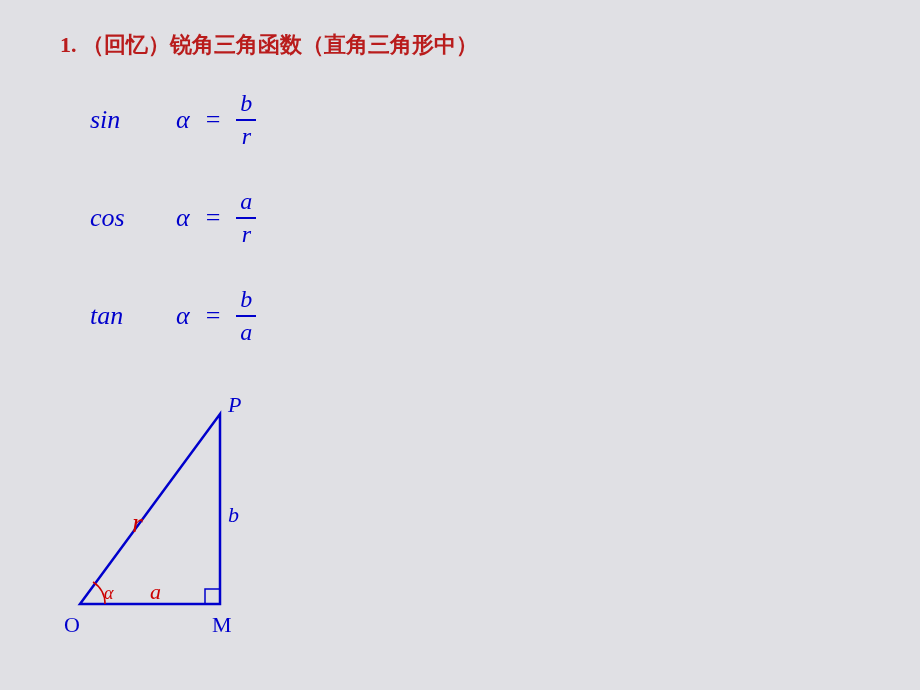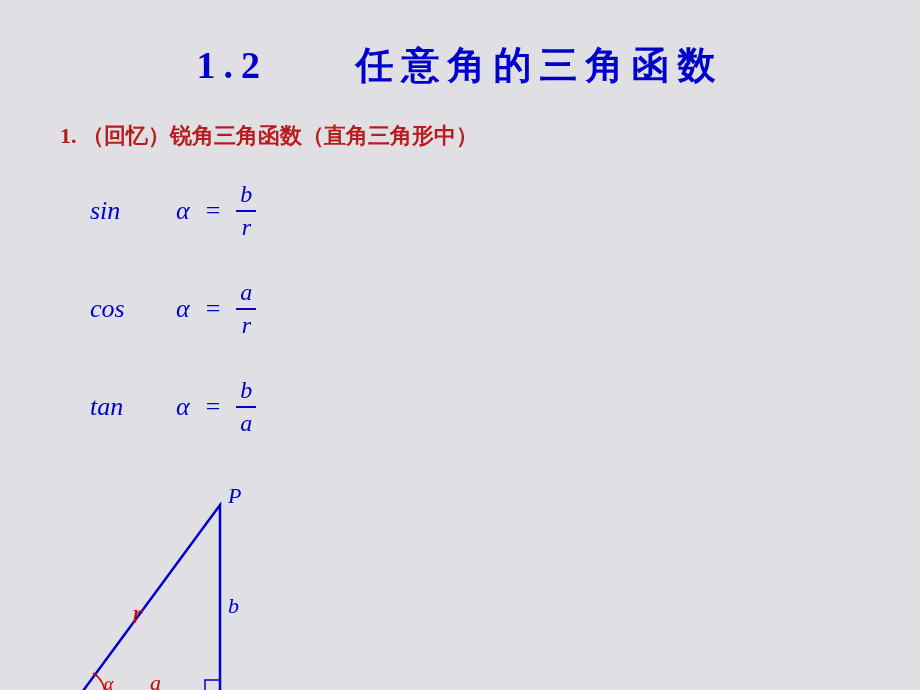--- a/index.html
+++ b/index.html
@@ -118,25 +118,20 @@
 
     svg.triangle-svg {
       overflow: visible;
     }
   </style>
 </head>
 <body>
 
 <div class="slide">
 
-  <div class="title">
-    <span>1.2</span>
-    &nbsp;&nbsp;&nbsp;
-    <span>任意角的三角函数</span>
-  </div>
 
   <div class="section-label">
     <span class="num">1.</span>
     <span>（回忆）锐角三角函数（直角三角形中）</span>
   </div>
 
   <div class="content-area">
 
     <div class="formulas">
 

